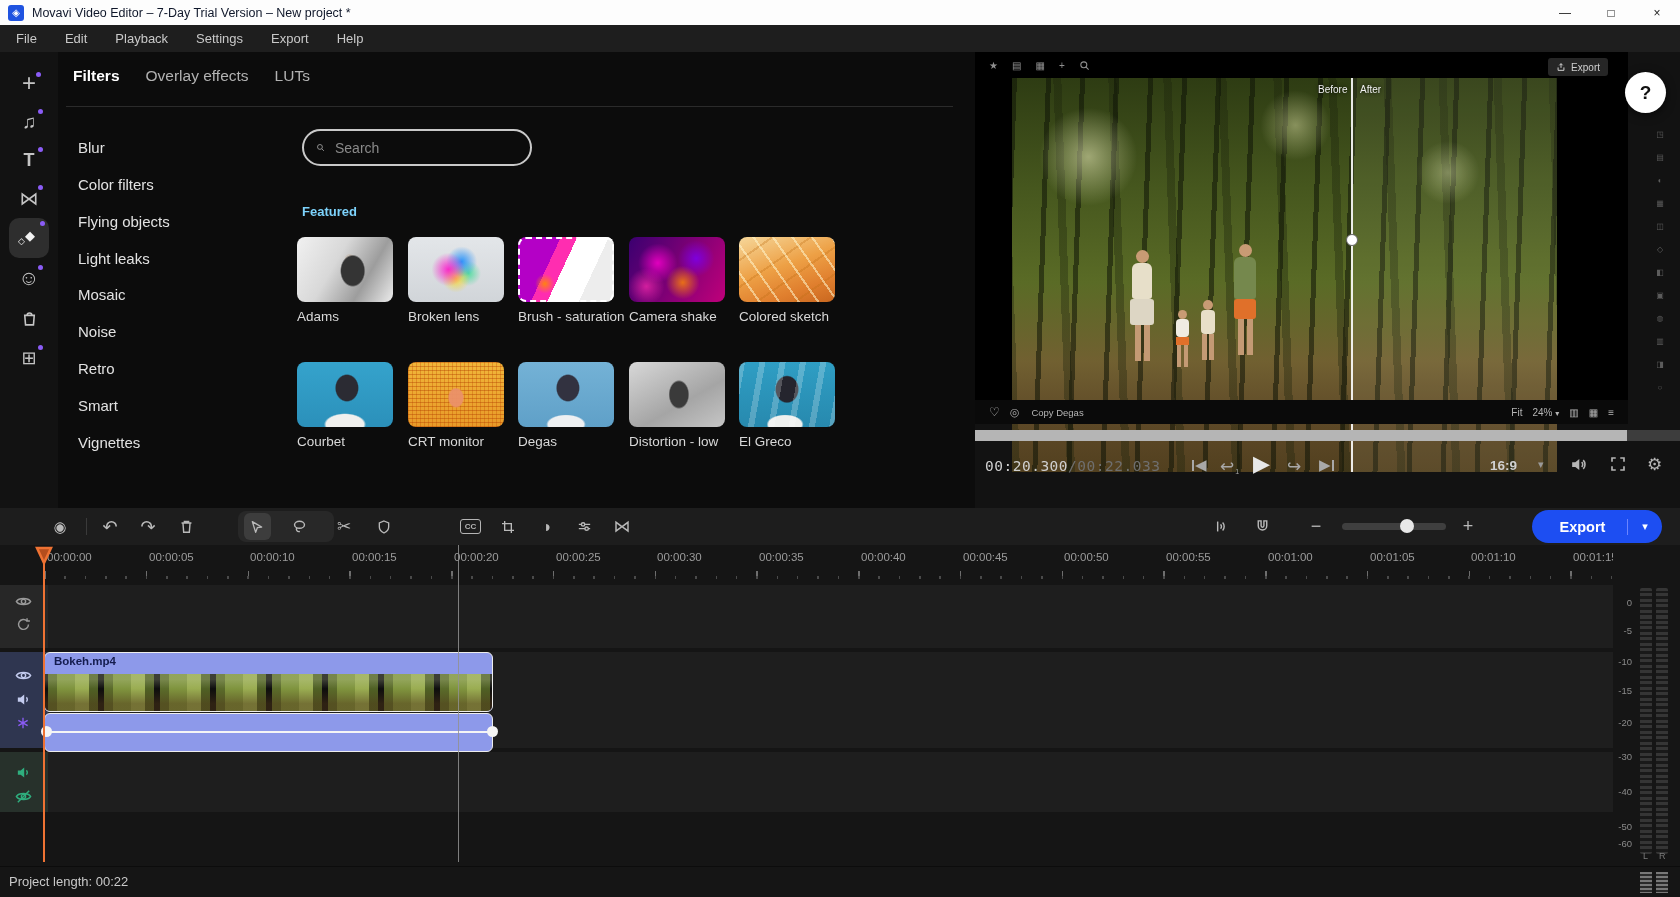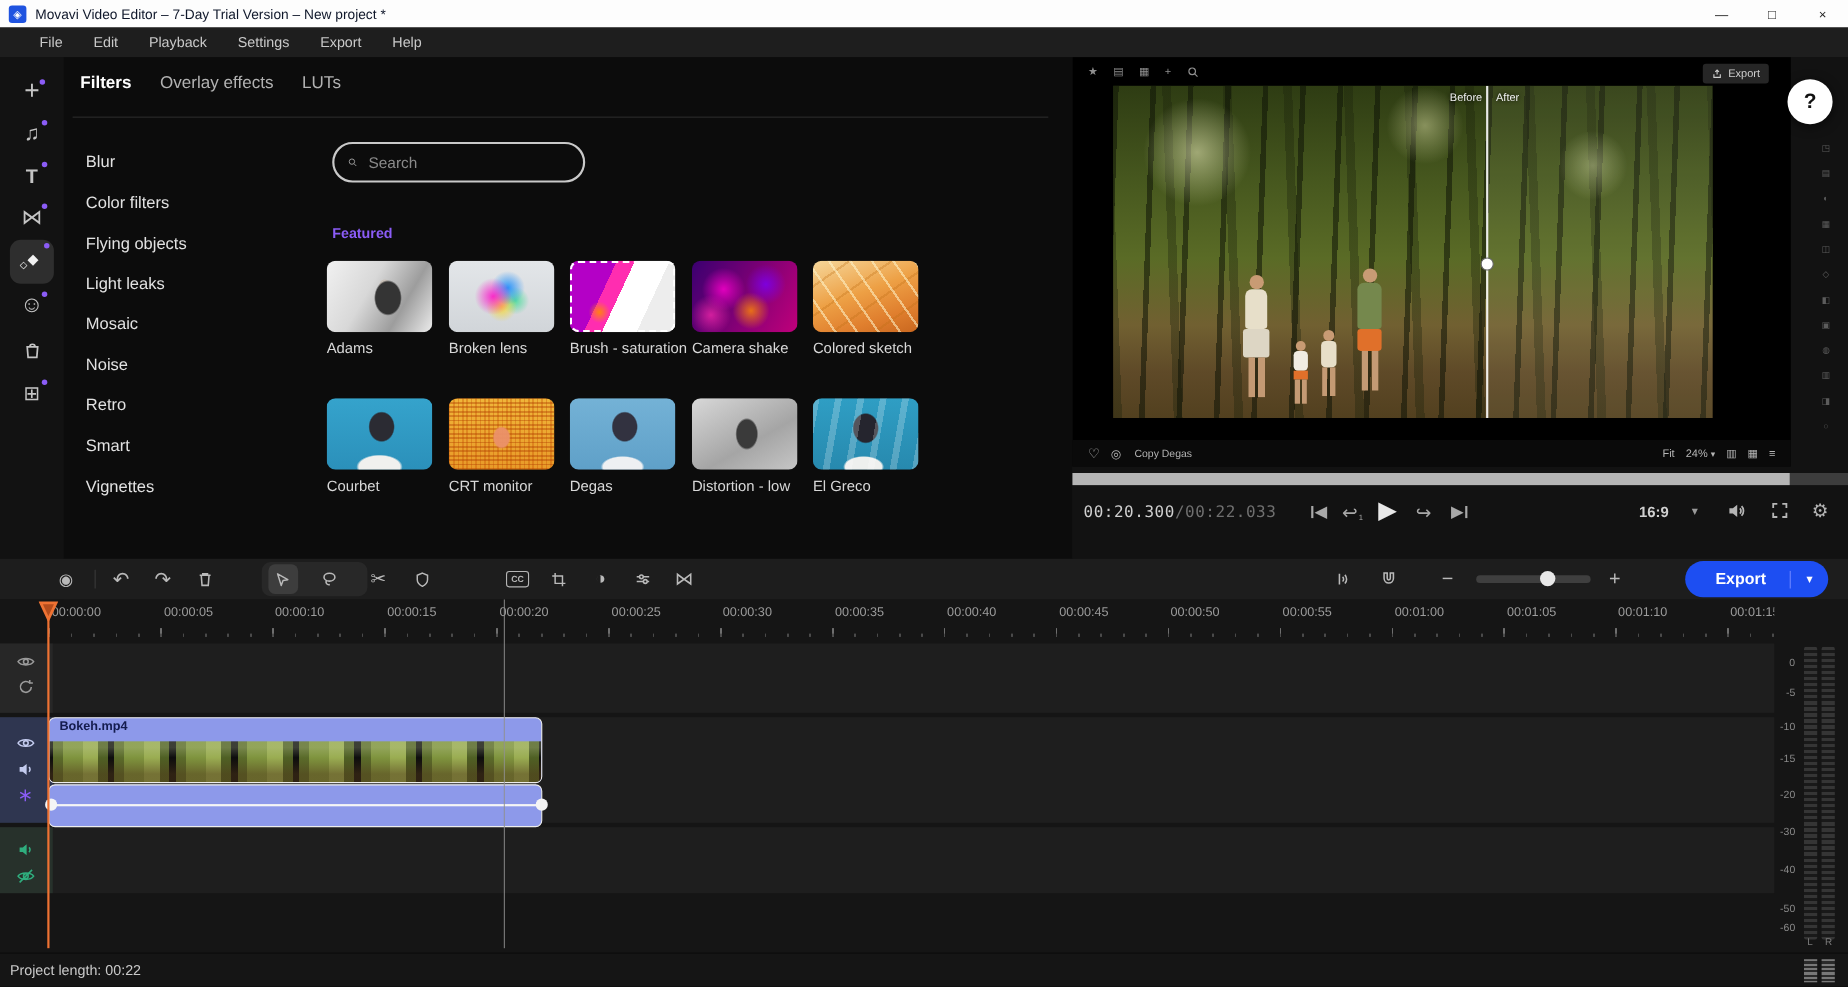--- a/index.html
+++ b/index.html
@@ -12,21 +12,21 @@
             display:flex;align-items:center;}
   .appicon{width:16px;height:16px;margin-left:8px;border-radius:3px;background:#1f53e0;
            color:#fff;font-size:10px;display:flex;align-items:center;justify-content:center;}
   .wtitle{margin-left:8px;font-size:12.5px;color:#0f172a;}
   .wincontrols{margin-left:auto;display:flex;}
   .winbtn{width:46px;height:25px;display:flex;align-items:center;justify-content:center;
           color:#222;font-size:12px;}
 
   
   .menubar{position:absolute;left:0;top:25px;width:1680px;height:27px;background:#1e1e1e;
-           display:flex;align-items:center;padding-left:22px;}
+           display:flex;align-items:center;padding-left:2px;}
   .menu-item{padding:0 14px;font-size:13px;color:#c9c9c9;line-height:27px;}
 
   
   .sidebar{position:absolute;left:0;top:52px;width:58px;height:845px;background:#121212;}
   .sb-item{position:absolute;left:0;width:58px;height:30px;display:flex;align-items:center;
            justify-content:center;color:#c4c4c4;font-size:19px;}
   .sb-active-bg{position:absolute;left:9px;width:40px;height:40px;border-radius:10px;background:#2e2e2e;}
   .dot{position:absolute;width:5px;height:5px;border-radius:50%;background:#8b5cf6;}
   .sparkles{position:relative;width:22px;height:22px;color:#f2f2f2;}
   .spark-big{position:absolute;left:7px;top:1px;font-size:13px;}
@@ -37,21 +37,21 @@
   .tabs{position:absolute;left:15px;top:15px;display:flex;gap:26px;}
   .tab{font-size:15.5px;color:#b2b2b2;}
   .tab.active{color:#fff;font-weight:bold;}
   .tab-divider{position:absolute;left:8px;right:22px;top:54px;height:1px;background:#2b2b2b;}
   .cat{position:absolute;left:20px;font-size:15px;color:#e2e2e2;white-space:nowrap;}
   .searchbox{position:absolute;left:244px;top:77px;width:230px;height:37px;border:2px solid #c9c9c9;
              border-radius:19px;display:flex;align-items:center;padding:0 12px;background:transparent;}
   .searchbox input{flex:1;background:transparent;border:none;outline:none;color:#ddd;
                    font-size:14px;font-family:"Liberation Sans",sans-serif;caret-color:#eee;}
   .searchbox input::placeholder{color:#8a8a8a;}
-  .featured-label{position:absolute;left:244px;top:152px;font-size:13px;font-weight:bold;color:#8b5cf6;}
+  .featured-label{position:absolute;left:244px;top:152px;font-size:13px;font-weight:bold;color:#7dd3fc;}
   .card{position:absolute;width:96px;}
   .thumb{width:96px;height:65px;border-radius:8px;}
   .card-label{margin-top:7px;font-size:13.5px;color:#d8d8d8;white-space:nowrap;}
   .sel-thumb{outline:2px dashed #fff;outline-offset:-2px;}
 
   .fx-adams{background:radial-gradient(ellipse 28px 36px at 58% 52%, #343434 40%, transparent 45%),
     radial-gradient(ellipse 11px 13px at 55% 36%, #c8c0b8 45%, transparent 52%),
     linear-gradient(120deg,#f1f1f1,#d8d8d8 40%,#9d9d9d 70%,#ececec);}
   .fx-broken{background:radial-gradient(circle 24px at 42% 50%, rgba(255,0,200,.8), transparent 70%),
     radial-gradient(circle 22px at 56% 38%, rgba(0,130,255,.8), transparent 70%),
@@ -89,21 +89,21 @@
     linear-gradient(#2f9ec4,#2789ae);}
 
   
   .preview-panel{position:absolute;left:975px;top:52px;width:705px;height:456px;background:#121212;}
   .stage{position:absolute;left:0;top:0;width:653px;height:372px;background:#000;}
   .stage-topbar{position:absolute;left:0;top:0;width:100%;height:26px;display:flex;align-items:center;}
   .stage-icon{color:#8f8f8f;font-size:10px;margin-left:14px;}
   .res-label{position:absolute;left:0;right:0;top:8px;text-align:center;font-size:9px;color:#8f8f8f;}
   .export-mini{position:absolute;right:20px;top:6px;height:18px;padding:0 8px;background:#262626;
                border-radius:3px;display:flex;align-items:center;gap:5px;color:#cfcfcf;font-size:10px;}
-  .video{position:absolute;left:37px;top:26px;width:545px;height:302px;overflow:hidden;
+  .video{position:absolute;left:37px;top:26px;width:545px;height:394px;overflow:hidden;
     background:
      radial-gradient(circle 70px at 14% 20%, rgba(255,255,205,.5), transparent 70%),
      radial-gradient(circle 50px at 52% 12%, rgba(255,255,195,.4), transparent 70%),
      radial-gradient(circle 45px at 80% 24%, rgba(250,255,200,.35), transparent 70%),
      repeating-linear-gradient(92deg, rgba(14,19,6,.55) 0 5px, transparent 5px 34px),
      repeating-linear-gradient(88deg, rgba(26,33,11,.35) 0 8px, transparent 8px 55px),
      linear-gradient(180deg,#2e3c13 0%,#46571e 28%,#5a6b26 52%,#716031 72%,#5f4a28 86%,#52401f 100%);}
   .after-overlay{position:absolute;left:341px;top:0;right:0;bottom:0;background:rgba(255,248,215,.06);}
   .ba-divider{position:absolute;left:339px;top:0;width:2px;height:100%;background:rgba(255,255,255,.9);}
   .ba-handle{position:absolute;left:334px;top:156px;width:12px;height:12px;border-radius:50%;

